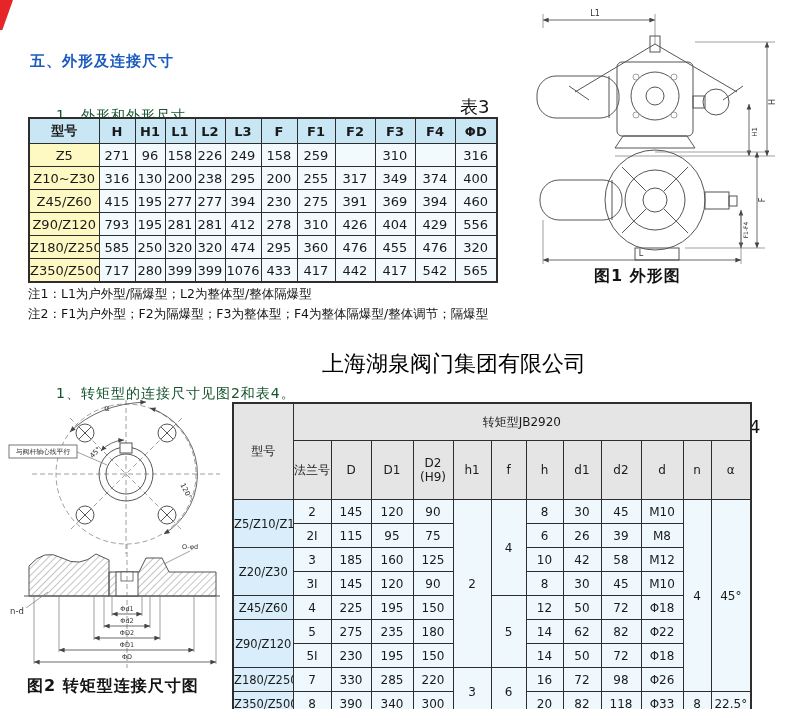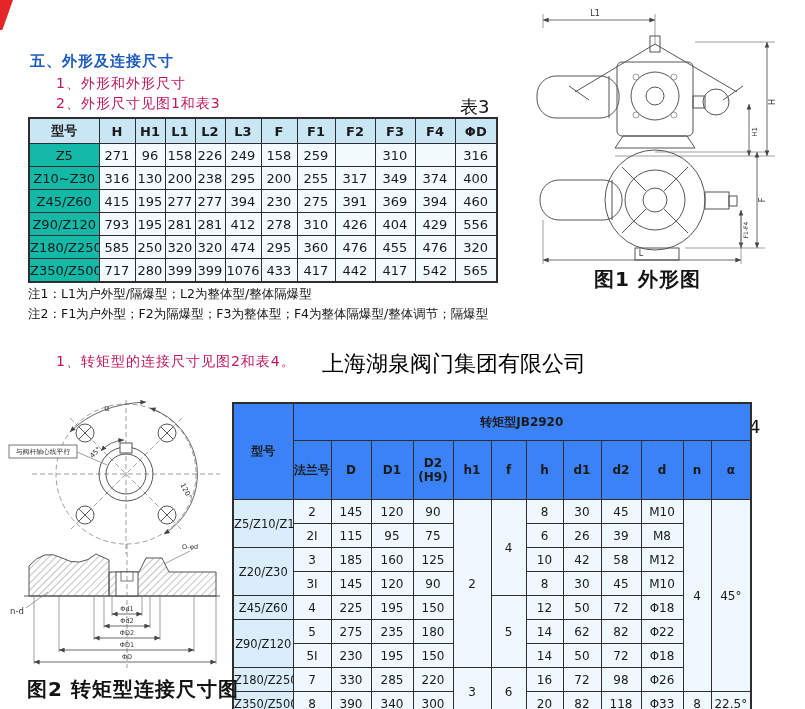--- a/index.html
+++ b/index.html
@@ -7,37 +7,37 @@
   #page{position:relative;width:805px;height:709px;background:#ffffff;overflow:hidden;}
 
   .abs{position:absolute;}
 
   
   #corner{left:0;top:0;width:13px;height:30px;background:#e52528;
           clip-path:polygon(0 0,100% 0,18% 100%,0 100%);}
 
   
   .sec-title{font-size:15px;font-weight:bold;color:#1d5cbe;letter-spacing:1px;}
-  .sec-item{font-size:14px;color:#be185d;letter-spacing:1px;}
+  .sec-item{font-size:14px;color:#14532d;letter-spacing:1px;margin-top:32px;}
   .note{font-size:12.5px;color:#141414;}
   .tbl-label{font-size:18px;color:#141414;}
-  .fig-caption{font-size:20px;font-weight:bold;color:#141414;letter-spacing:1px;}
+  .fig-caption{font-size:16px;font-weight:bold;color:#141414;letter-spacing:1px;}
   #company{font-family:"DejaVu Serif","Liberation Serif",serif;font-size:22px;color:#000;}
 
   
   table{border-collapse:collapse;table-layout:fixed;border:2px solid #2e2e2e;}
   th,td{border:1px solid #2e2e2e;text-align:center;vertical-align:middle;padding:0;overflow:hidden;}
 
   #t3{left:28px;top:117px;width:458px;font-size:13px;}
   #t3 thead th{background:#c9e6f5;height:24px;font-weight:bold;}
-  #t3 tbody th{background:#14b8a6;font-weight:normal;height:22px;}
+  #t3 tbody th{background:#fef9c3;font-weight:normal;height:22px;}
   #t3 tbody td{background:#f2fafd;height:22px;}
 
   #t4{left:232px;top:402px;width:518px;font-size:12px;}
-  #t4 thead th{background:#3b82f6;font-weight:bold;white-space:pre-line;}
+  #t4 thead th{background:#e5e5e5;font-weight:normal;white-space:pre-line;}
   #t4 thead tr:first-child th{height:36px;}
   #t4 thead tr:nth-child(2) th{height:58px;}
   #t4 tbody th{background:#d9eefa;font-weight:normal;height:23px;font-size:11.5px;}
   #t4 tbody td{background:#eff8fc;height:23px;}
 
   
   svg{position:absolute;}
   svg text{fill:#333;font-family:"DejaVu Sans","Liberation Sans",sans-serif;}
   .ln{stroke:#555;fill:none;stroke-width:1;}
   .lt{stroke:#777;fill:none;stroke-width:0.7;}

